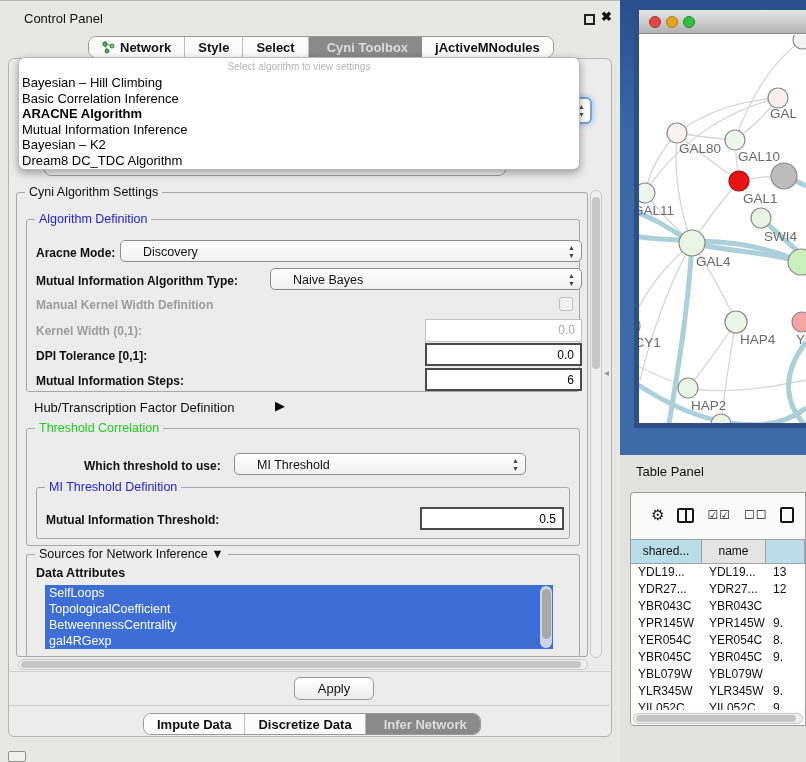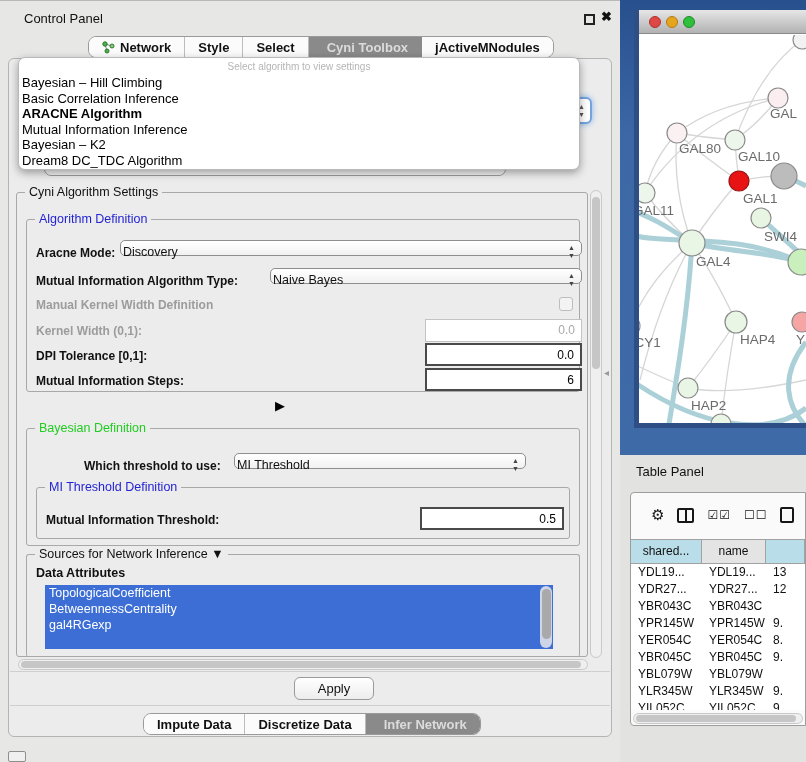--- a/index.html
+++ b/index.html
@@ -37,21 +37,21 @@
 
   
   .grp { border:1px solid #a8a8a8; border-radius:3px; }
   .grp-title { position:absolute; top:-8px; left:8px; background:#ececec; padding:0 4px; font-size:12.5px; white-space:nowrap; }
   .blue  { color:#2323d6; }
   .green { color:#21cc21; }
 
   label.fld { font-size:12px; font-weight:bold; color:#111; position:absolute; white-space:nowrap; }
   label.dis { color:#9c9c9c; }
 
-  .combo { position:absolute; height:16px; background:linear-gradient(#ffffff,#f1f1f1); border:1px solid #8e8e8e; border-radius:5px; font-size:12.5px; color:#111; line-height:22px; padding-left:2px; }
+  .combo { position:absolute; height:22px; background:linear-gradient(#ffffff,#f1f1f1); border:1px solid #8e8e8e; border-radius:5px; font-size:12.5px; color:#111; line-height:22px; padding-left:22px; }
   .combo .stp { position:absolute; right:6px; top:3px; color:#444; font-size:7px; line-height:8px; }
   .tfield { position:absolute; height:23px; background:#fff; font-size:12px; text-align:right; padding:0 6px; line-height:21px; color:#000; }
   .tfield.hot { border:2px solid #4a4a4a; }
   .tfield.dim { border:1px solid #c3c3c3; color:#a8a8a8; }
   #mk-checkbox { left:559px; top:297px; width:14px; height:14px; border:1px solid #bdbdbd; border-radius:3px; background:#f3f3f3; }
 
   
   #attr-list { left:45px; top:585px; width:508px; height:64px; overflow:hidden; }
   #attr-list .li { height:16px; line-height:16px; font-size:12.5px; color:#fff; padding-left:4px; }
   #attr-scroll { left:540px; top:586px; width:12px; height:62px; background:#cdd5e6; border-radius:6px; }
@@ -167,41 +167,43 @@
     </div>
     <label class="fld dis" style="left:36px; top:298px;">Manual Kernel Width Definition</label>
     <div id="mk-checkbox" class="abs"></div>
     <label class="fld dis" style="left:36px; top:324px;">Kernel Width (0,1):</label>
     <div class="tfield dim" style="left:425px; top:319px; width:157px;">0.0</div>
     <label class="fld" style="left:36px; top:349px;">DPI Tolerance [0,1]:</label>
     <div class="tfield hot" style="left:425px; top:343px; width:157px;">0.0</div>
     <label class="fld" style="left:36px; top:374px;">Mutual Information Steps:</label>
     <div class="tfield hot" style="left:425px; top:368px; width:157px;">6</div>
 
+    <label class="fld" style="left:34px; top:400px; font-weight:normal; font-size:13px;">Hub/Transcription Factor Definition</label>
     <span class="abs" style="left:275px; top:398px; font-size:13px; color:#000;">▶</span>
 
     <div class="abs grp" style="left:26px; top:428px; width:554px; height:118px;">
-      <span class="grp-title green">Bayesian Definition</span>
+      <span class="grp-title green">Threshold Correlation</span>
     </div>
     <label class="fld" style="left:84px; top:459px;">Which threshold to use:</label>
     <div class="combo" style="left:234px; top:453px; width:292px;">
       <span>MI Threshold</span>
       <span class="stp">▲<br>▼</span>
     </div>
     <div class="abs grp" style="left:36px; top:487px; width:534px; height:52px;">
       <span class="grp-title blue">MI Threshold Definition</span>
     </div>
     <label class="fld" style="left:46px; top:513px;">Mutual Information Threshold:</label>
     <div class="tfield hot" style="left:420px; top:507px; width:144px;">0.5</div>
 
     <div class="abs grp" style="left:26px; top:554px; width:554px; height:103px; border-bottom:none;">
       <span class="grp-title" style="color:#111;"><span>Sources for Network Inference</span> <span>▼</span></span>
     </div>
     <label class="fld" style="left:36px; top:566px; font-size:12.5px;">Data Attributes</label>
     <div id="attr-list" class="abs" style="background:#3c6ed5;">
+      <div class="li">SelfLoops</div>
       <div class="li">TopologicalCoefficient</div>
       <div class="li">BetweennessCentrality</div>
       <div class="li">gal4RGexp</div>
     </div>
     <div id="attr-scroll" class="abs">
         <div id="attr-thumb"></div>
       </div>
 
     <div class="abs sb-track" style="left:18px; top:659px; width:570px; height:11px;">
       <div class="sb-thumb" style="left:2px; top:1px; width:560px; height:7px;"></div>

